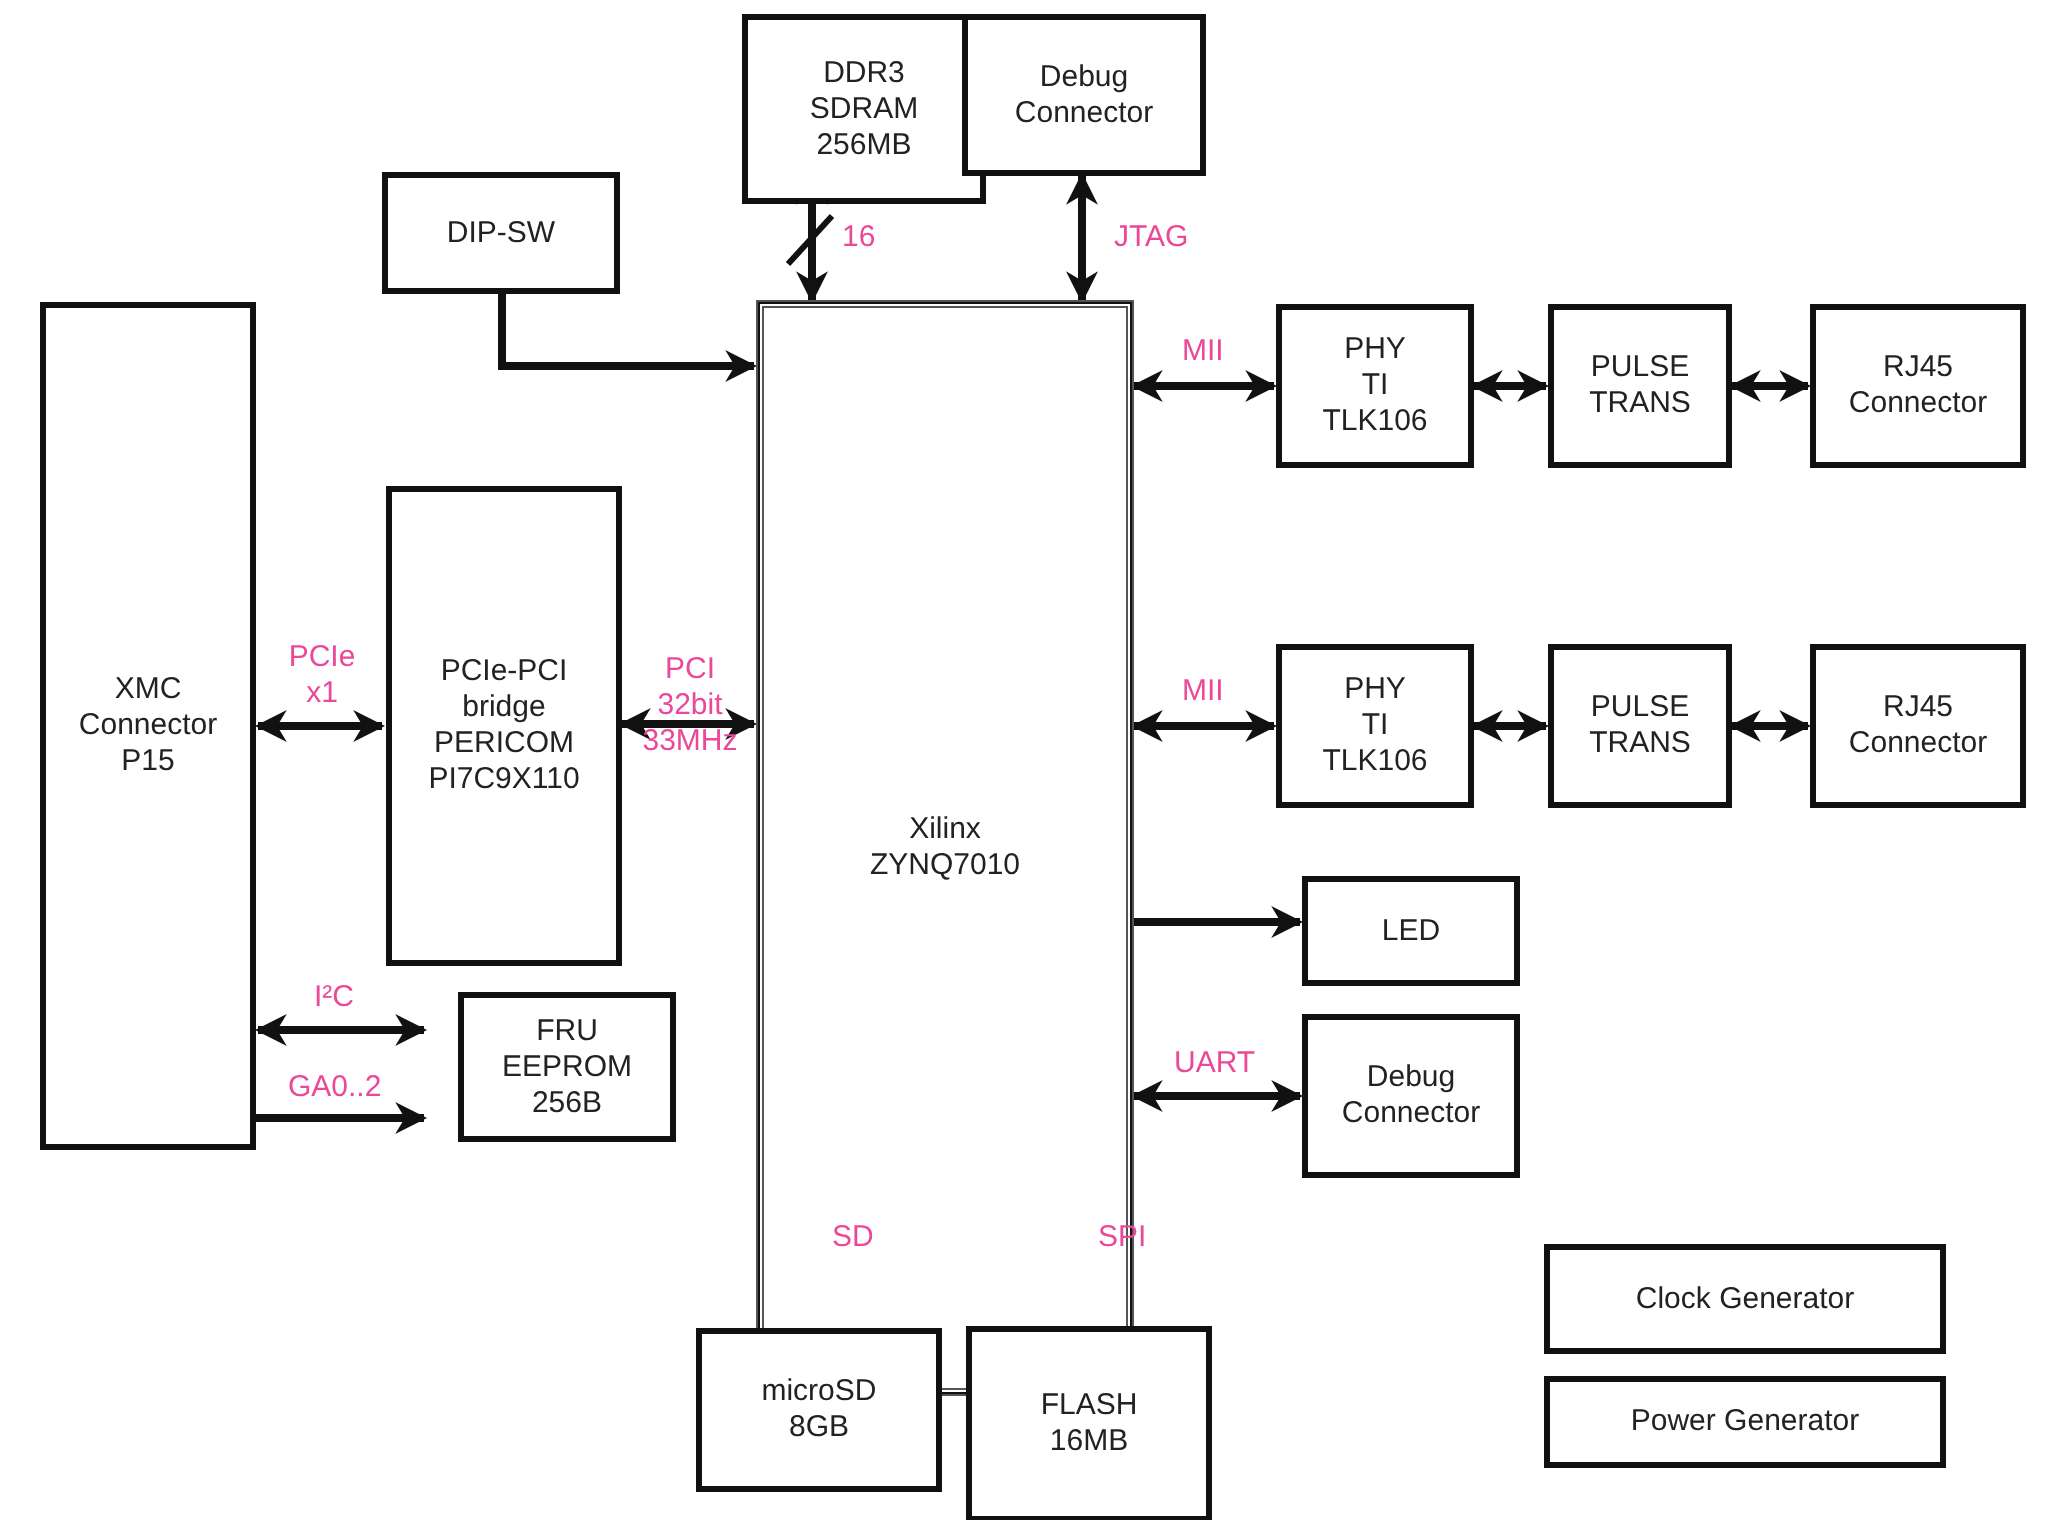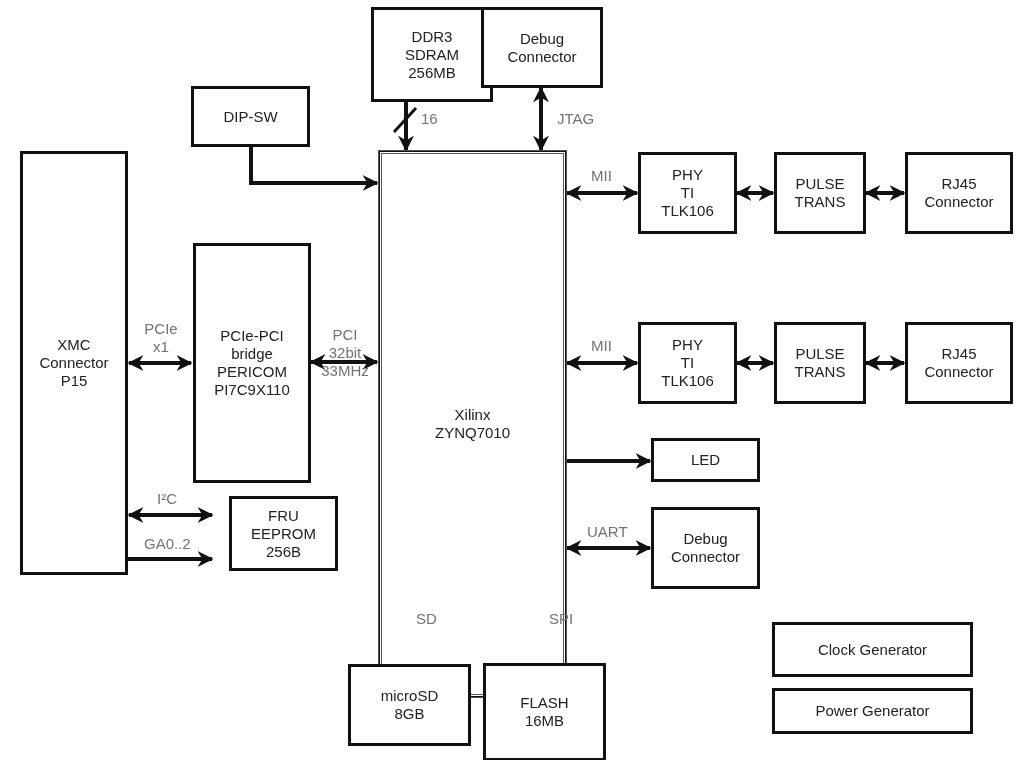--- a/index.html
+++ b/index.html
@@ -4,21 +4,21 @@
   <style>
     html, body { margin: 0; padding: 0; background: #ffffff; }
     body { width: 1030px; height: 760px; position: relative; overflow: hidden;
            font-family: "Liberation Sans", sans-serif; color: #222; }
     .box { position: absolute; box-sizing: border-box; border: 3px solid #111; background: #fff;
            display: flex; align-items: center; justify-content: center; text-align: center;
            font-size: 15px; line-height: 18px; }
     .box .lbl { white-space: pre-line; }
     .box.double { border: 4px double #555; outline: 1px solid #111; outline-offset: -2px; }
     .edge-label { position: absolute; font-size: 15px; line-height: 18px; text-align: center;
-                  white-space: pre-line; color: #737373; }
+                  white-space: pre-line; color: #ec4899; }
     svg#wires { position: absolute; left: 0; top: 0; width: 1030px; height: 760px; pointer-events: none; }
   </style>
 </head>
 <body>
 
 <svg id="wires">
   <defs>
     <marker id="ah" viewBox="0 0 10 10" refX="9" refY="5" markerWidth="4" markerHeight="4" orient="auto-start-reverse">
       <path d="M0,0 L10,5 L0,10 L3,5 z" fill="#111"></path>
     </marker>
@@ -107,21 +107,21 @@
 TLK106</span>
   </div>
 <div class="box" style="left:774px;top:322px;width:92px;height:82px;">
   <span class="lbl">PULSE
 TRANS</span>
   </div>
 <div class="box" style="left:905px;top:322px;width:108px;height:82px;">
   <span class="lbl">RJ45
 Connector</span>
   </div>
-<div class="box" style="left:651px;top:438px;width:109px;height:44px;">
+<div class="box" style="left:651px;top:438px;width:109px;height:55px;">
   <span class="lbl">LED</span>
   </div>
 <div class="box" style="left:651px;top:507px;width:109px;height:82px;">
   <span class="lbl">Debug
 Connector</span>
   </div>
 <div class="box" style="left:348px;top:664px;width:123px;height:82px;">
   <span class="lbl">microSD
 8GB</span>
   </div>

